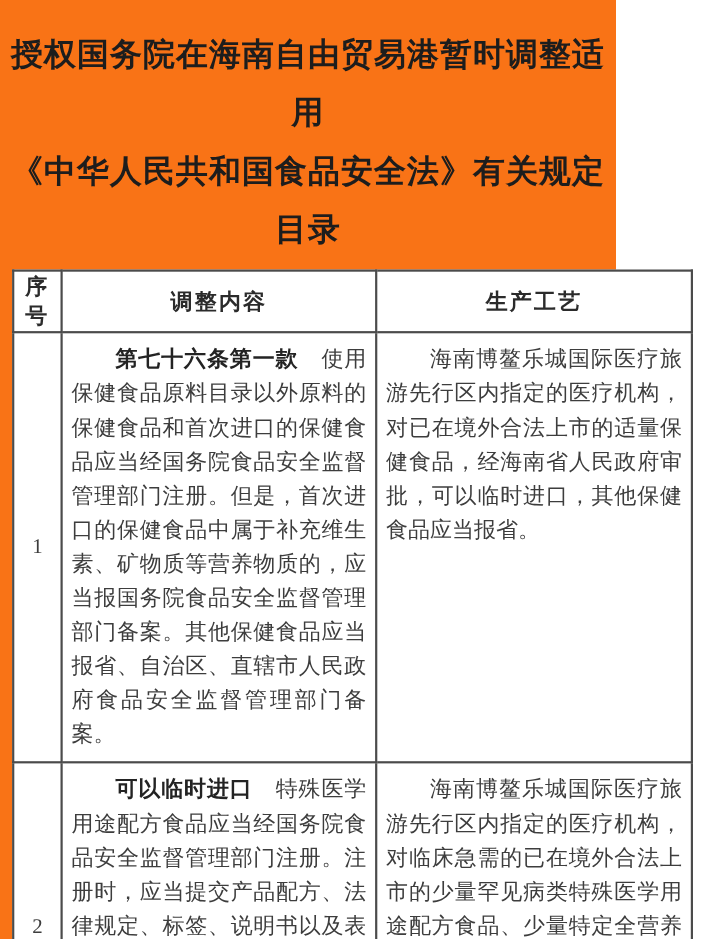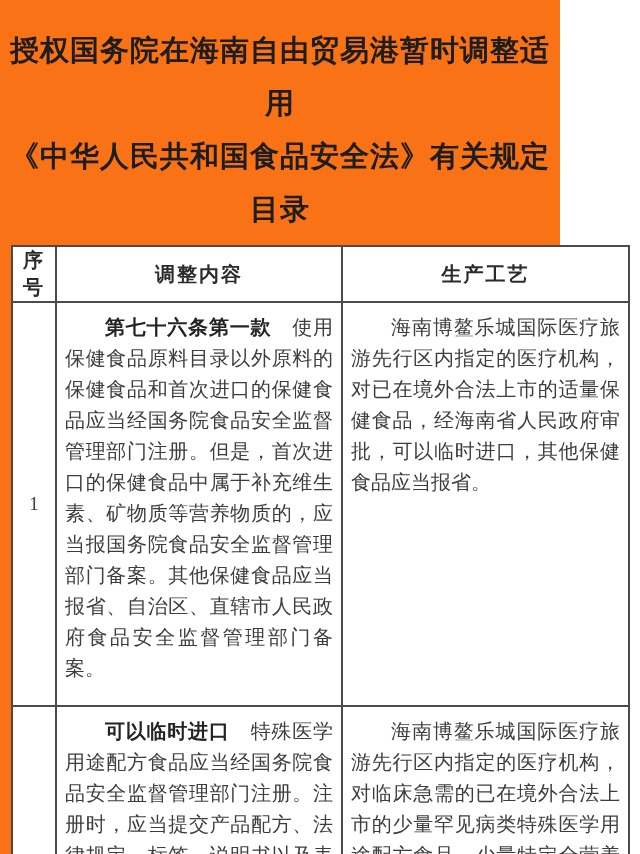--- a/index.html
+++ b/index.html
@@ -38,21 +38,21 @@
   tr.body-row-2 { height:299px; }
 
   td.num-cell {
     text-align:center;
     vertical-align:middle;
     font-size:19px;
     color:#3d3d3d;
   }
   td.law-cell, td.adj-cell {
     vertical-align:top;
-    padding:9px 8px 21px 8px;
+    padding:9px 8px 8px 8px;
   }
   .cell-p {
     font-size:20px;
     line-height:31px;
     text-align:justify;
     text-justify:inter-character;
     text-indent:2em;
     color:#3d3d3d;
   }
   .run-in {

